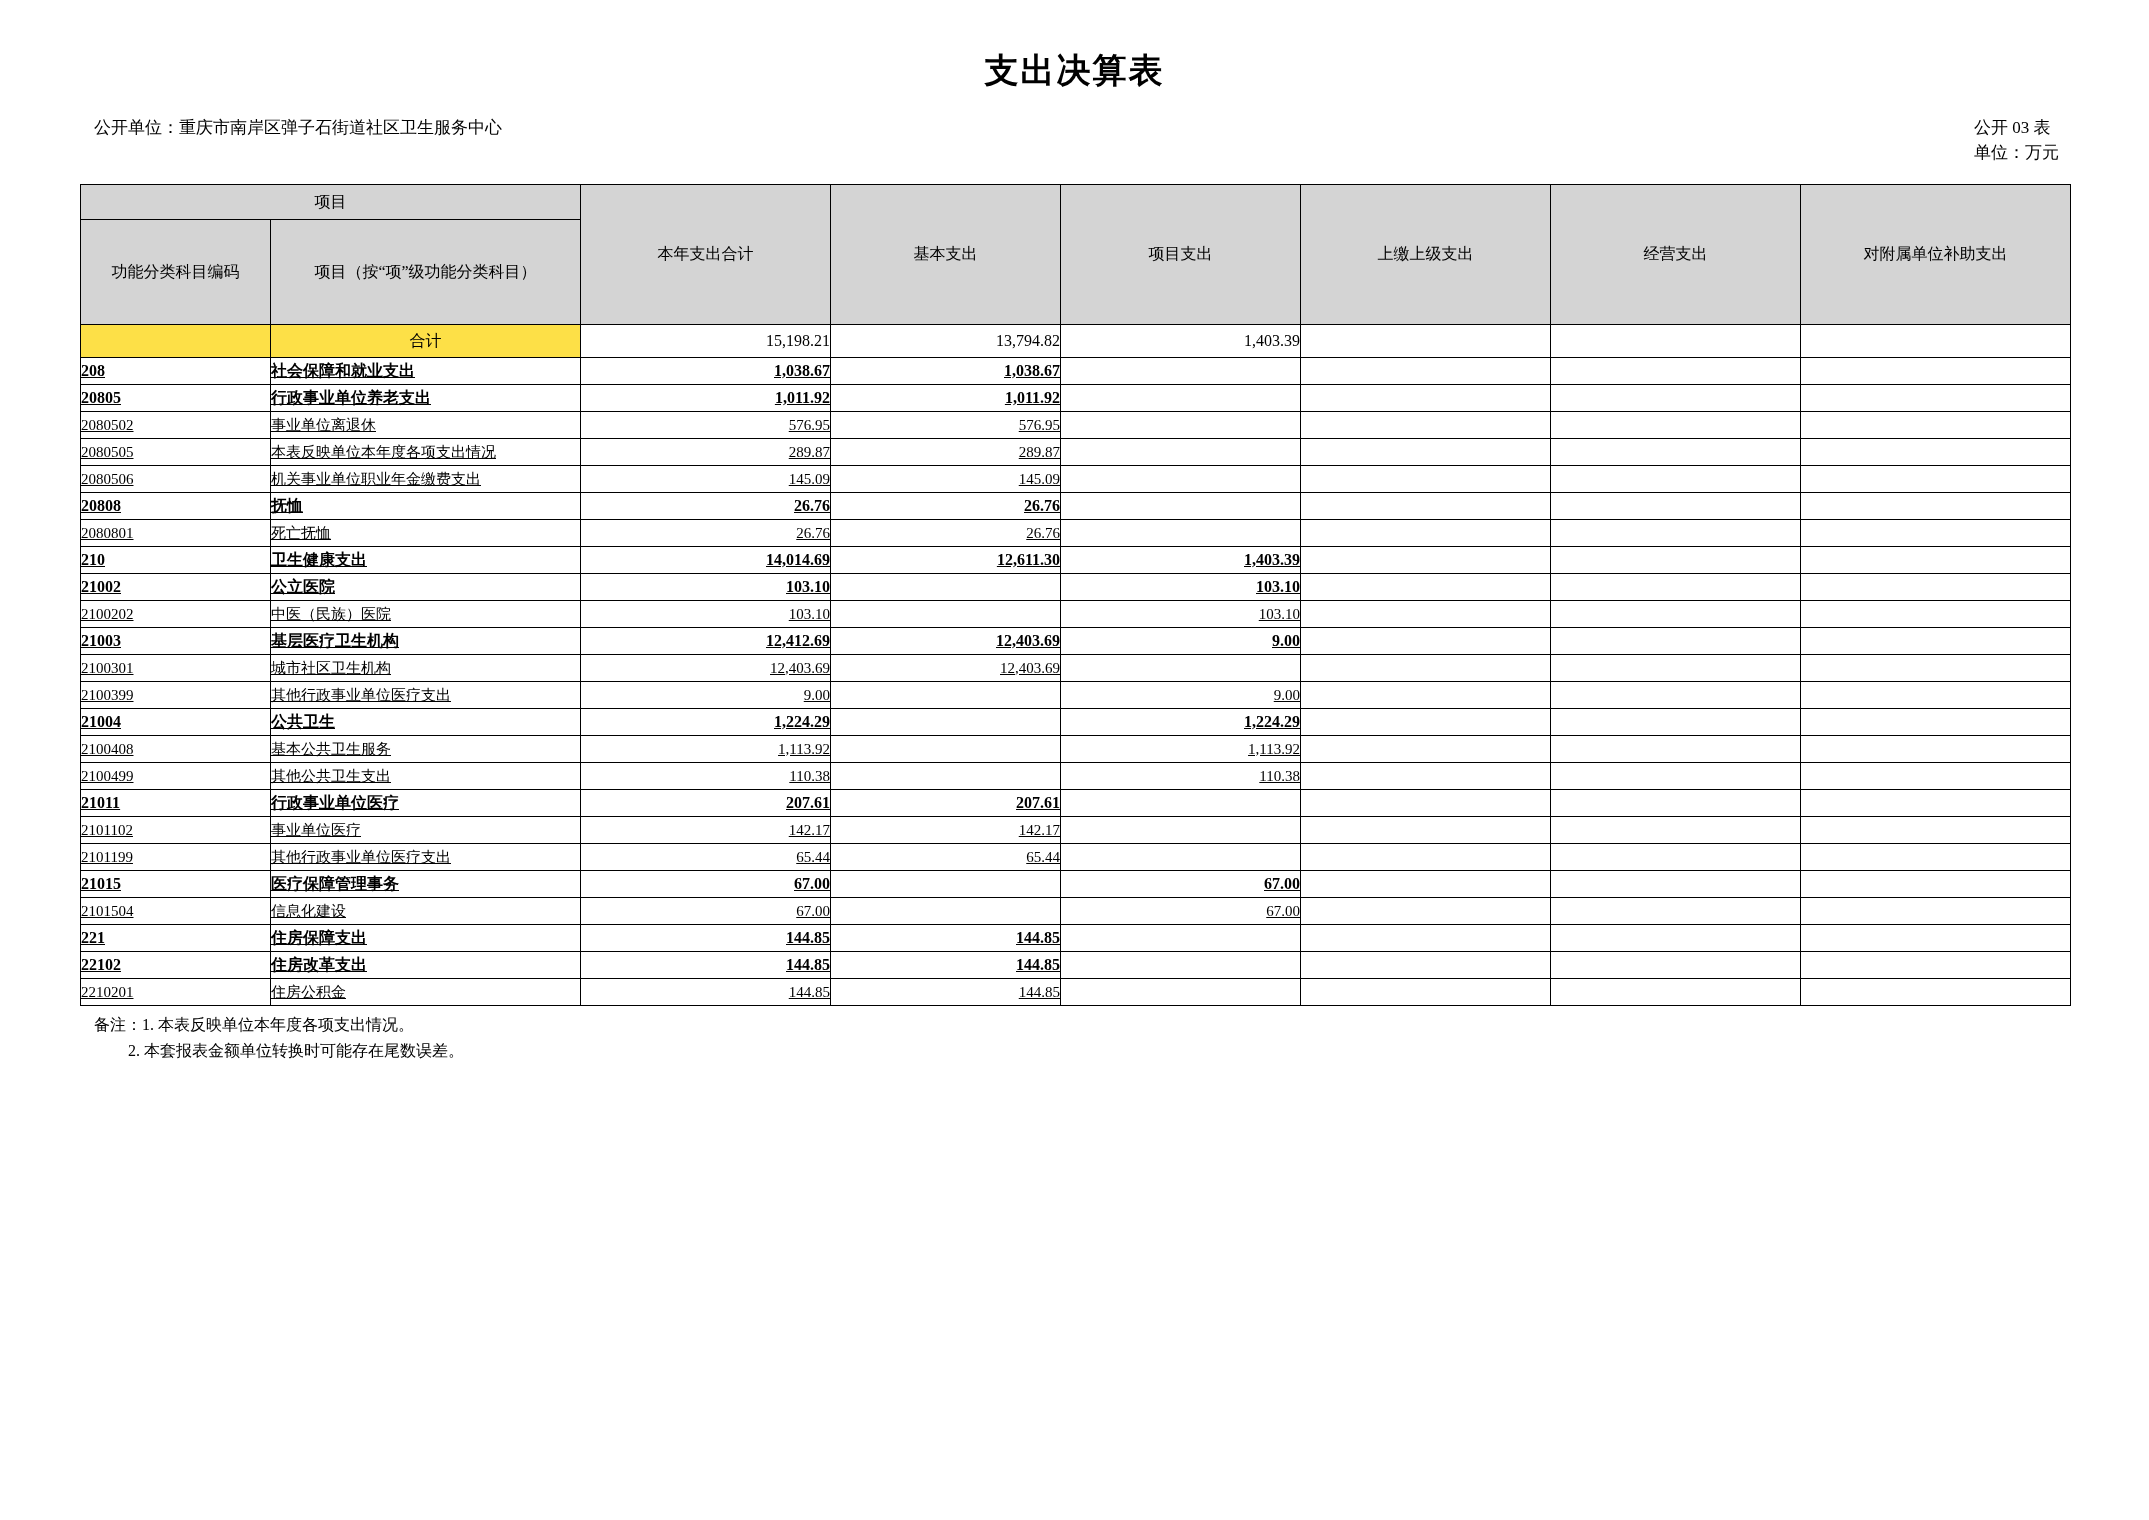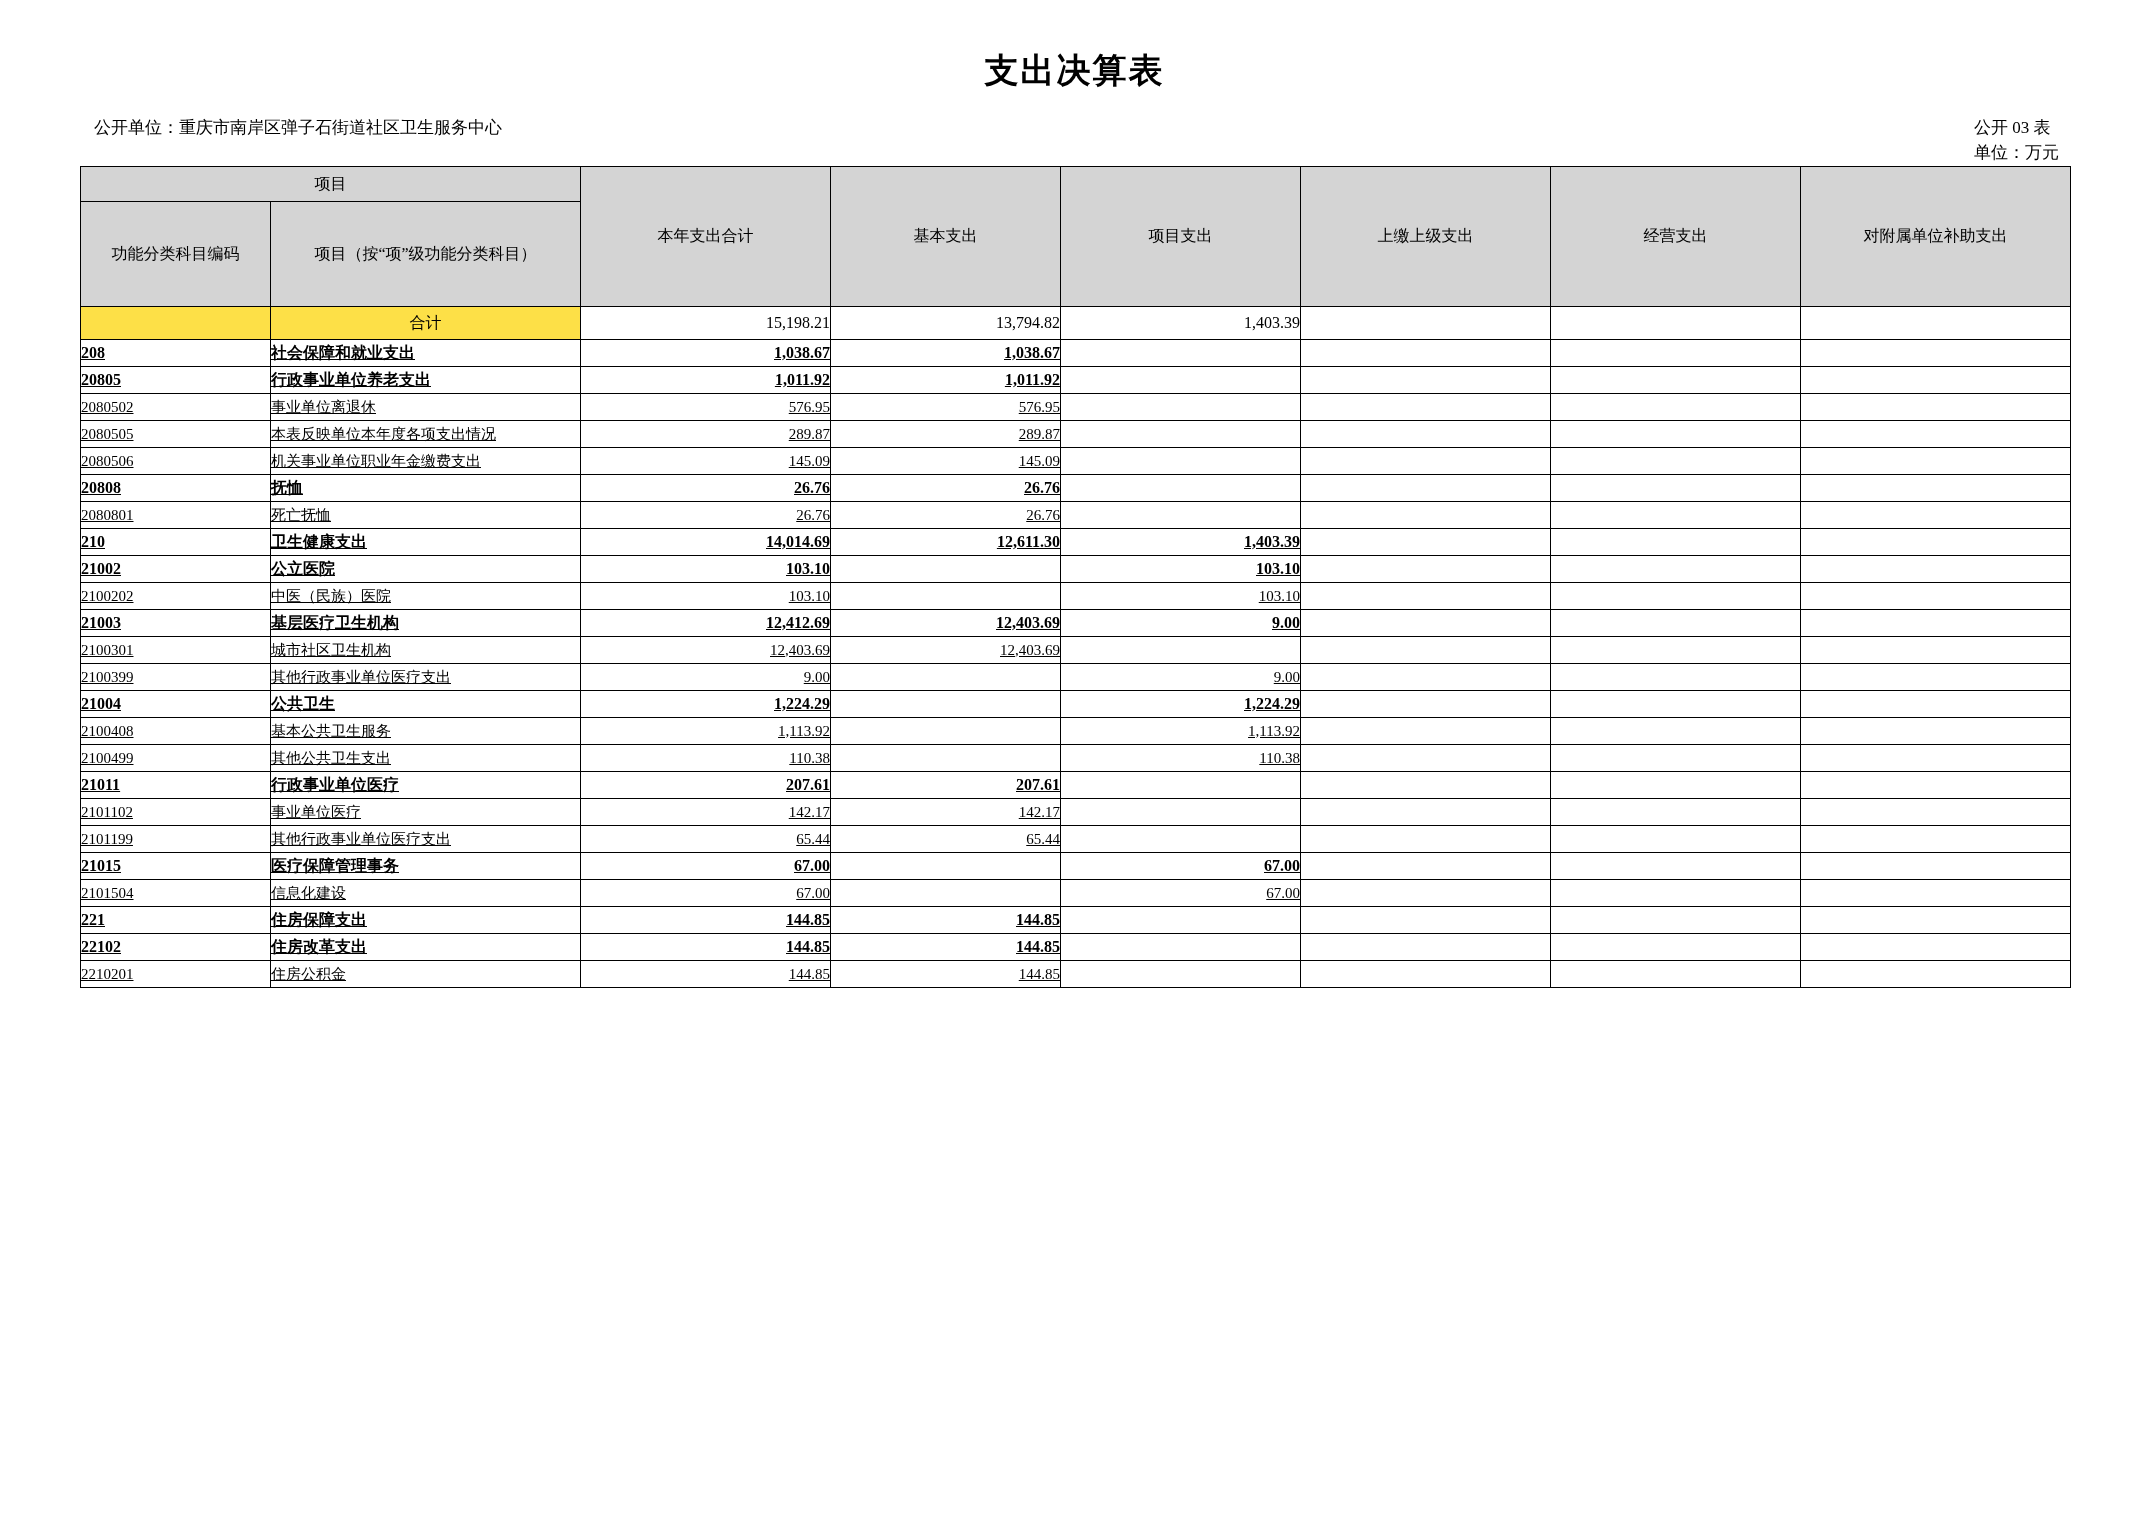--- a/index.html
+++ b/index.html
@@ -50,21 +50,21 @@
     position: absolute;
     right: 10px;
     top: 0;
     text-align: left;
     line-height: 1.45;
   }
   table.fin {
     border-collapse: collapse;
     width: 100%;
     table-layout: fixed;
-    margin-top: 2px;
+    margin-top: 20px;
   }
   table.fin td, table.fin th {
     border: 1px solid #000000;
     padding: 0;
     font-weight: normal;
     font-size: 16px;
     vertical-align: middle;
   }
   .hdr {
     background: #d4d4d4;
@@ -425,14 +425,18 @@
           <td class="num">144.85</td>
           <td class="num">144.85</td>
           <td class="num"></td>
           <td class="num"></td>
           <td class="num"></td>
           <td class="num"></td>
         </tr>
       </tbody>
   </table>
 
+  <div class="notes">
+    <div>备注：1. 本表反映单位本年度各项支出情况。</div>
+    <div class="n2">2. 本套报表金额单位转换时可能存在尾数误差。</div>
+  </div>
 
 </div>
 
 </body></html>

